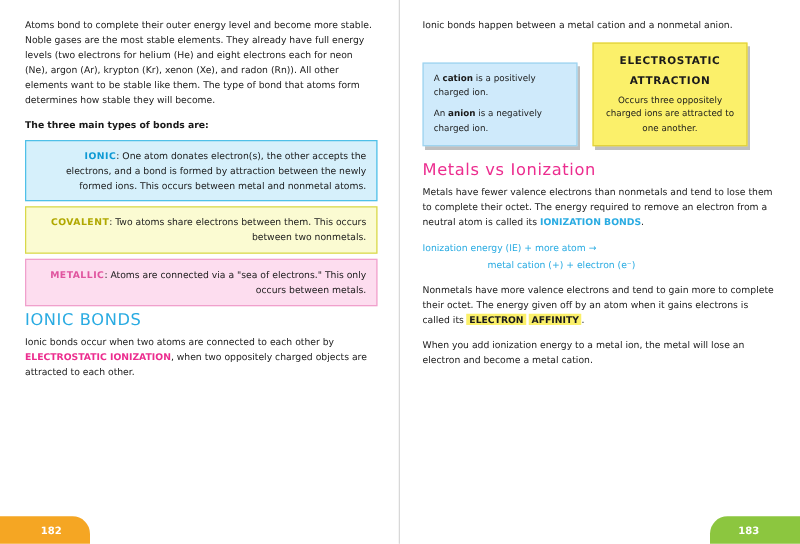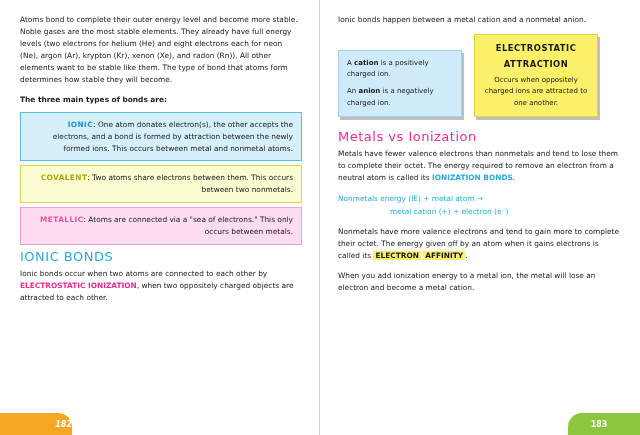--- a/index.html
+++ b/index.html
@@ -86,23 +86,22 @@
   .eq .ind{display:block;padding-left:52px;}
 
   
   .corner{
     position:absolute;bottom:0;width:62px;height:22px;
     display:flex;align-items:center;
     font-weight:bold;font-size:8px;color:#ffffff;
   }
   .corner-left{
     left:0;background:#f5a623;
-    justify-content:flex-end;padding-left:10px;
+    justify-content:center;padding-left:10px;
     border-top-right-radius:14px;
-    font-style:italic;
   }
   .corner-right{
     right:0;background:#8cc63f;
     justify-content:center;padding-right:10px;
     border-top-left-radius:14px;
   }
 </style>
 </head>
 <body>
 
@@ -143,30 +142,30 @@
 
     <div class="notes-row">
       <div class="note note-blue">
         <p><span>A </span><span class="bold">cation</span><span> is a positively charged ion.</span></p>
         <p><span>An </span><span class="bold">anion</span><span> is a negatively charged ion.</span></p>
       </div>
 
       <div class="note note-yellow">
         <span class="note-title">ELECTROSTATIC</span>
         <span class="note-title">ATTRACTION</span>
-        <p>Occurs when oppositely charged ions are attracted to one another.</p>
+        <p>Occurs three oppositely charged ions are attracted to one another.</p>
       </div>
     </div>
 
     <h2 class="h-pink">Metals vs Ionization</h2>
 
     <p><span>Metals have fewer valence electrons than nonmetals and tend to lose them to complete their octet. The energy required to remove an electron from a neutral atom is called its </span><span class="em-blue">IONIZATION BONDS</span><span>.</span></p>
 
     <div class="eq">
-      <span>Nonmetals energy (IE) + metal atom →</span>
+      <span>Ionization energy (IE) + more atom →</span>
       <span class="ind">metal cation (+) + electron (e⁻)</span>
     </div>
 
     <p><span>Nonmetals have more valence electrons and tend to gain more to complete their octet. The energy given off by an atom when it gains electrons is called its </span><span class="hl-yellow">ELECTRON</span> <span class="hl-yellow">AFFINITY</span><span>.</span></p>
 
     <p>When you add ionization energy to a metal ion, the metal will lose an electron and become a metal cation.</p>
 
     <div class="corner corner-right">
       <span>183</span>
     </div>

